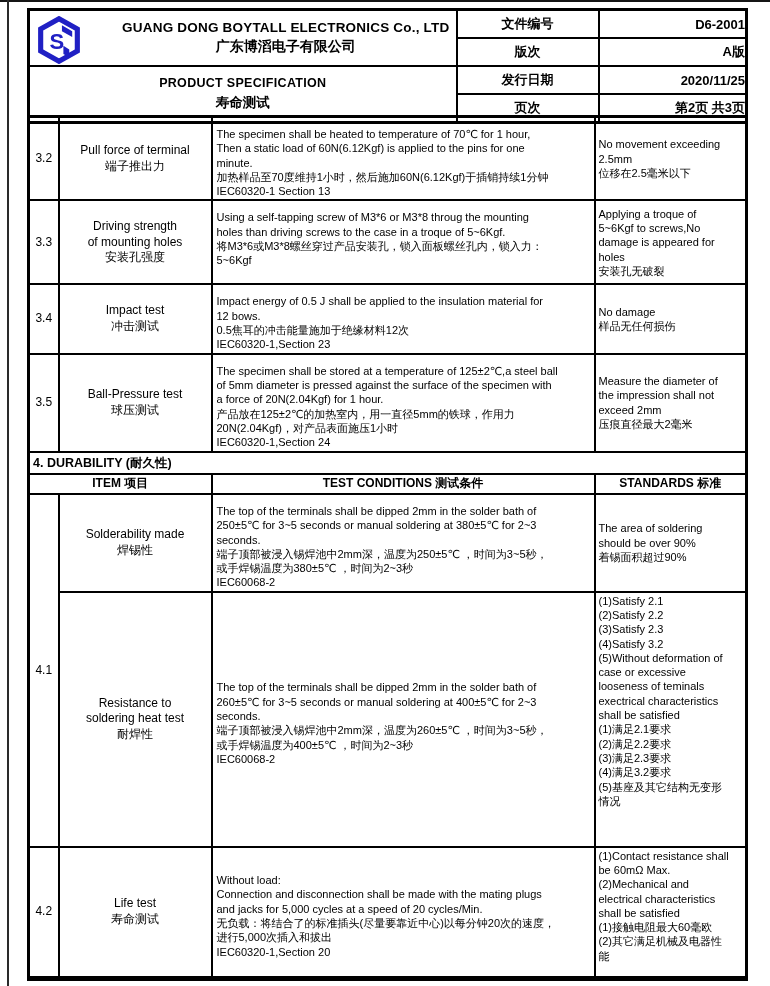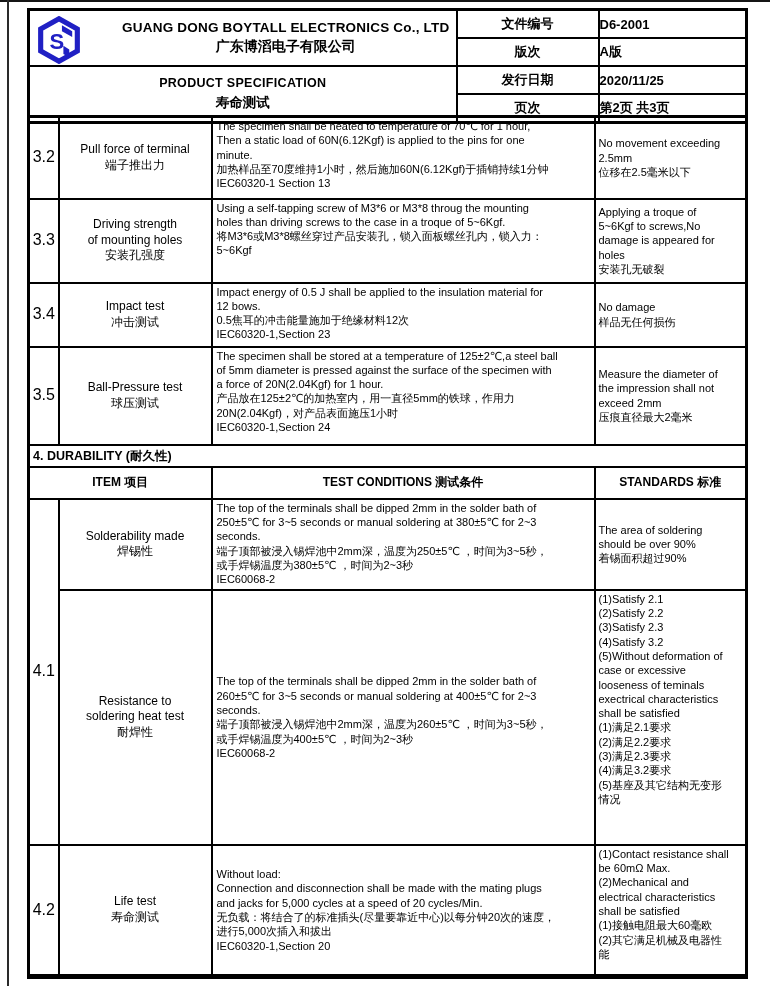--- a/index.html
+++ b/index.html
@@ -18,29 +18,29 @@
   
   .hdr{position:absolute;left:27px;top:8px;width:718px;border:3px solid #000;}
   .hdr td{height:26px;padding:0;}
   .hdr .company-cell{position:relative;text-align:center;vertical-align:middle;}
   .hdr .company-text{margin-left:46px;padding-left:40px;}
   .company-en{font-size:13.5px;font-weight:bold;letter-spacing:.2px;}
   .company-cn{font-size:14px;font-weight:bold;margin-top:3px;}
   .title-en{font-size:12.5px;font-weight:bold;letter-spacing:.3px;}
   .title-cn{font-size:13.5px;font-weight:bold;margin-top:4px;}
   .hdr .label-cell{text-align:center;vertical-align:middle;font-size:13px;font-weight:bold;}
-  .hdr .value-cell{text-align:left;vertical-align:middle;font-size:13px;font-weight:bold;}
+  .hdr .value-cell{text-align:right;vertical-align:middle;font-size:13px;font-weight:bold;}
   .logo{position:absolute;left:7px;top:5px;}
 
   
   .main{position:absolute;left:27px;top:115px;width:718px;border:3px solid #000;border-bottom-width:5px;}
   .main td{font-size:11px;line-height:1.3;}
-  td.num{text-align:center;vertical-align:middle;font-size:16px;padding:0;border-radius:15px;}
+  td.num{text-align:center;vertical-align:middle;font-size:12px;padding:0;border-radius:15px;}
   td.item{text-align:center;vertical-align:middle;font-size:12px;padding:10px 2px;}
-  td.cond{vertical-align:top;padding:1px 4px 1px 4px;}
+  td.cond{vertical-align:top;padding:9px 4px 1px 4px;}
   td.std{vertical-align:middle;padding:1px 3px;}
   td.vtop{vertical-align:top;}
   td.vmid{vertical-align:middle;}
   .ml{white-space:pre-line;}
   td.section-band{font-size:12.5px;font-weight:bold;vertical-align:middle;padding:2px 3px;}
   td.colhead{font-size:12px;font-weight:bold;text-align:center;vertical-align:middle;padding:1px;}
 </style>
 </head>
 <body>
 
@@ -158,21 +158,21 @@
       <td class="std ml">Measure the diameter of
 the impression shall not
 exceed 2mm
 压痕直径最大2毫米</td>
     </tr>
 
     <tr style="height:14px">
       <td class="section-band" colspan="4">4. DURABILITY (耐久性)</td>
     </tr>
 
-    <tr style="height:32px">
+    <tr style="height:20px">
       <td class="colhead" colspan="2">ITEM 项目</td>
       <td class="colhead">TEST CONDITIONS 测试条件</td>
       <td class="colhead">STANDARDS 标准</td>
     </tr>
 
     <tr style="height:91px">
       <td class="num" rowspan="2">4.1</td>
       <td class="item ml">Solderability made
 焊锡性</td>
       <td class="cond ml">The top of the terminals shall be dipped 2mm in the solder bath of

